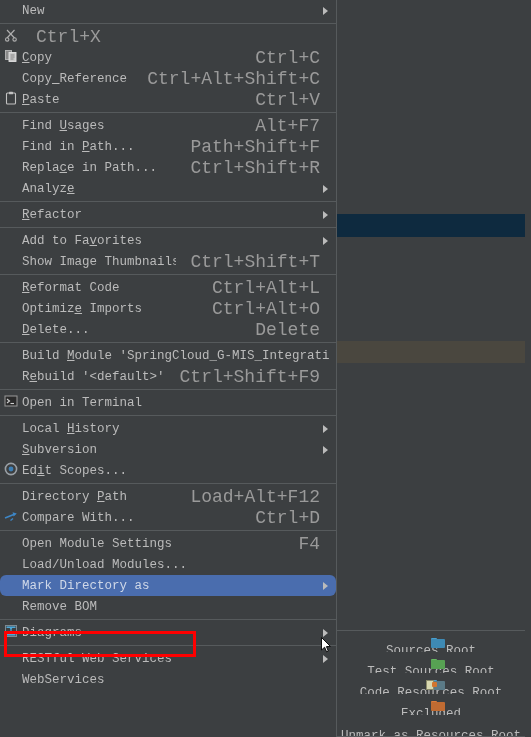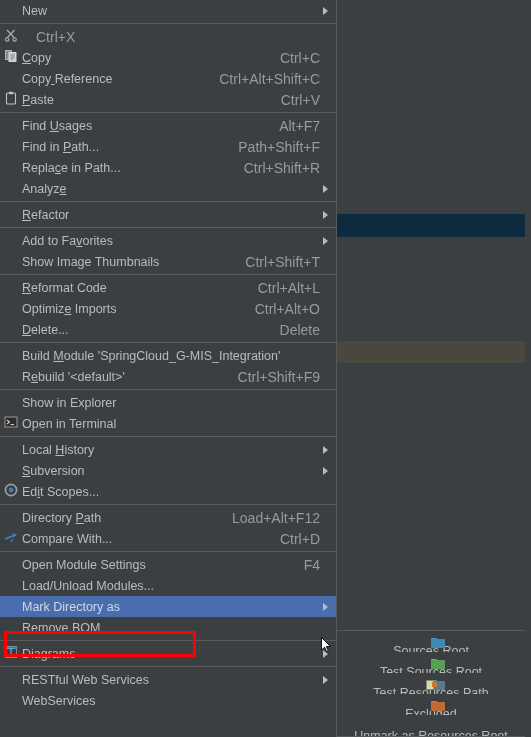--- a/index.html
+++ b/index.html
@@ -6,21 +6,21 @@
     margin: 0;
     padding: 0;
     background: #3c3f41;
   }
   #screen {
     position: relative;
     width: 525px;
     height: 737px;
     overflow: hidden;
     background: #3c3f41;
-    font-family: Liberation Sans, sans-serif;
+    font-family: Liberation Mono, monospace;
   }
 
   
   .stripe {
     position: absolute;
     left: 337px;
     right: 0;
   }
   .stripe-blue   { top: 214px; height: 23px; background: #0e2a3f; }
   .stripe-olive  { top: 341px; height: 22px; background: #4a473f; }
@@ -45,37 +45,38 @@
     height: 21px;
     padding: 0 6px 0 0;
     color: #bbbbbb;
     font-size: 12.5px;
     white-space: nowrap;
     box-sizing: border-box;
   }
   .mi.selected {
     background: #4a6dae;
     color: #cfd8e8;
+    border-radius: 6px;
   }
   .mi .gutter {
     width: 22px;
     min-width: 22px;
     height: 21px;
     display: flex;
     align-items: center;
     justify-content: center;
   }
   .mi .label {
     flex: 1 1 auto;
     overflow: hidden;
     text-overflow: clip;
   }
   .mi .accel {
     color: #9a9a9a;
-    font-size: 14px;
+    font-size: 18px;
     margin-left: 14px;
     padding-right: 10px;
   }
   .mi .arrow {
     position: absolute;
     right: 8px;
     top: 50%;
     transform: translateY(-50%);
     width: 0;
     height: 0;
@@ -304,26 +305,20 @@
       <div class="mi">
         <span class="gutter">
           <span class="ico" style="width: 14px; height: 14px;"></span>
         </span>
         <span class="label">R<span class="mn">e</span>build '&lt;default&gt;'</span>
         <span class="accel">Ctrl+Shift+F9</span>
       </div>
       <div class="sep"></div>
       <div class="mi">
         <span class="gutter">
-          <span class="ico" style="width: 14px; height: 14px;"></span>
-        </span>
-        <span class="label">Show in Explorer</span>
-      </div>
-      <div class="mi">
-        <span class="gutter">
           <span class="ico"><svg width="14" height="14" viewBox="0 0 14 14">
               <rect x="1" y="2" width="12" height="10" fill="#2b2b2b" stroke="#9a9a9a" stroke-width="1"></rect>
               <path d="M3 5 L5.5 7 L3 9" fill="none" stroke="#d0d0d0" stroke-width="1.1"></path>
               <line x1="6.5" y1="9.5" x2="10" y2="9.5" stroke="#d0d0d0" stroke-width="1.1"></line>
             </svg></span>
         </span>
         <span class="label">Open in Terminal</span>
       </div>
       <div class="sep"></div>
       <div class="mi">
@@ -436,21 +431,21 @@
       <div class="mi">
         <span class="gutter">
           <span class="ico"><span class="folder f-green"><span class="body"></span></span></span>
         </span>
         <span class="label">Test Sources Root</span>
       </div>
       <div class="mi">
         <span class="gutter">
           <span class="ico"><span class="folder f-blue"><span class="body" style="background: rgb(91, 122, 134);"></span><span style="position: absolute; right: -3px; top: 1px; width: 8px; height: 10px; background: rgb(216, 216, 176); border: 1px solid rgb(138, 138, 106); box-sizing: border-box;"></span><span style="position: absolute; left: 1px; top: 3px; width: 5px; height: 5px; background: rgb(210, 118, 46); border-radius: 1px;"></span></span></span>
         </span>
-        <span class="label">Test Resources Path</span>
+        <span class="label">Code Resources Root</span>
       </div>
       <div class="mi">
         <span class="gutter">
           <span class="ico"><span class="folder f-orange"><span class="body"></span></span></span>
         </span>
         <span class="label">Excluded</span>
       </div>
       <div class="mi">
         <span class="gutter">
           <span class="ico" style="width: 14px; height: 14px;"></span>

